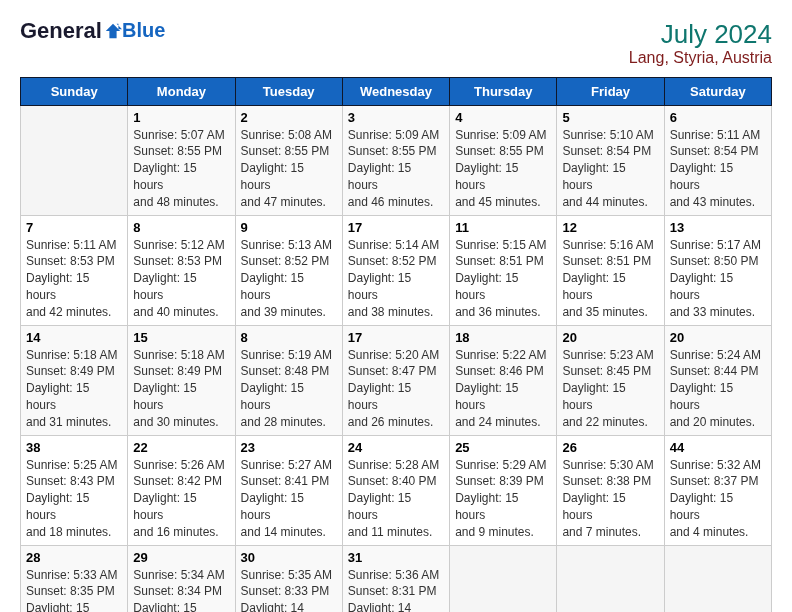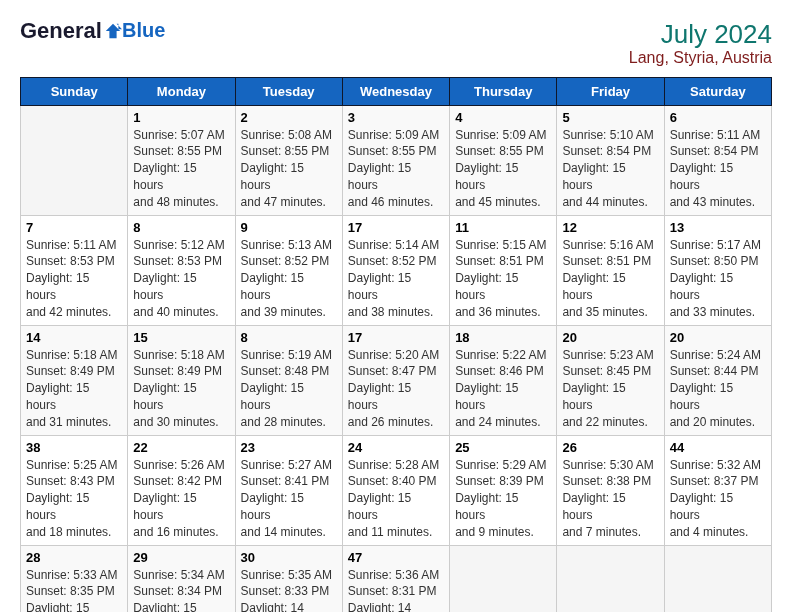--- a/index.html
+++ b/index.html
@@ -252,21 +252,21 @@
         </td>
         <td>
           <span class="day-number">29</span>
           <div class="day-info">Sunrise: 5:34 AM<br>Sunset: 8:34 PM<br>Daylight: 15 hours<br>and 0 minutes.</div>
         </td>
         <td>
           <span class="day-number">30</span>
           <div class="day-info">Sunrise: 5:35 AM<br>Sunset: 8:33 PM<br>Daylight: 14 hours<br>and 57 minutes.</div>
         </td>
         <td>
-          <span class="day-number">47</span>
+          <span class="day-number">31</span>
           <div class="day-info">Sunrise: 5:36 AM<br>Sunset: 8:31 PM<br>Daylight: 14 hours<br>and 55 minutes.</div>
         </td>
         <td class="empty-cell"></td>
         <td class="empty-cell"></td>
         <td class="empty-cell"></td>
       </tr>
     </tbody>
 </table>
 
 </body></html>

